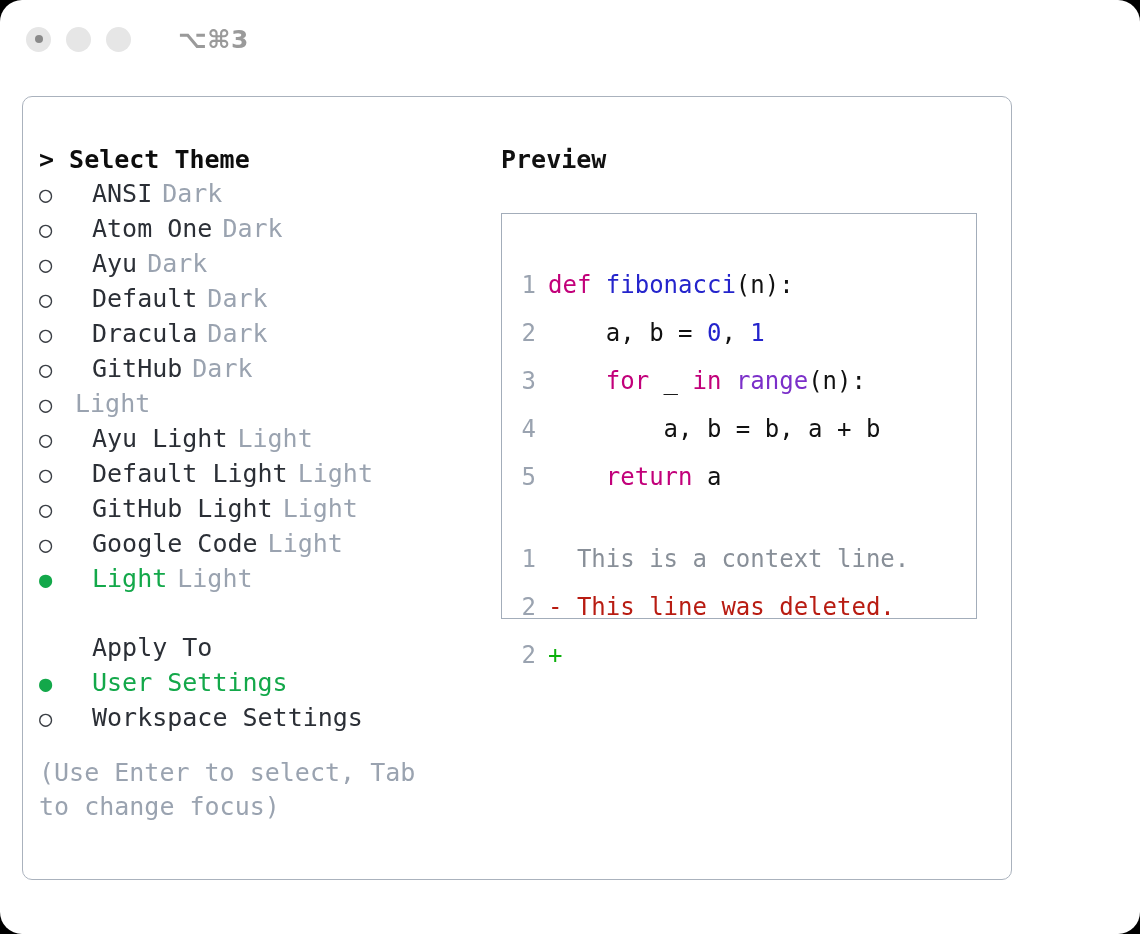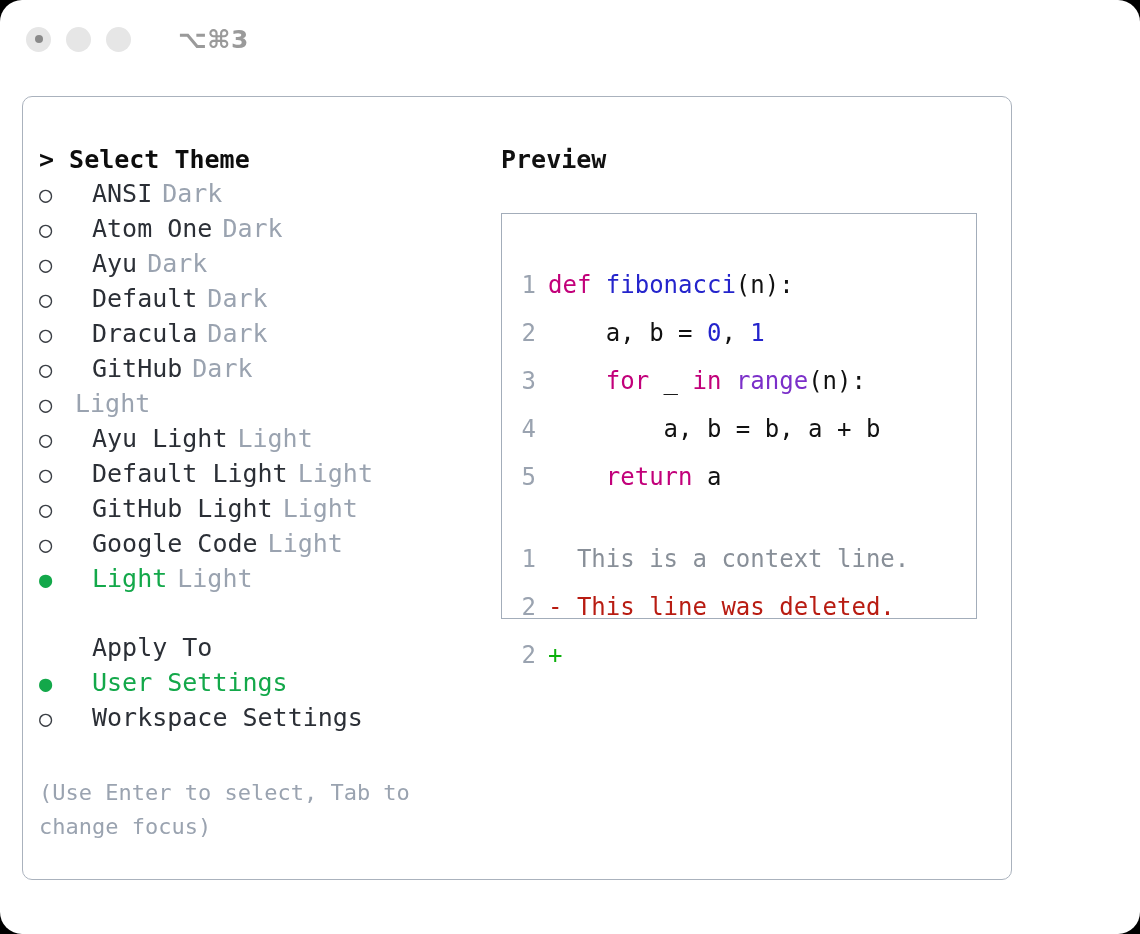--- a/index.html
+++ b/index.html
@@ -136,22 +136,22 @@
   .name { color: #2b2f36; margin-left: 27px; }
   .name.sel { color: #13a84a; }
   .kind {
     color: #9aa3b0;
     margin-left: 10px;
   }
 
   .section-gap { height: 34px; }
 
   .hint {
-    margin-top: 40px;
-    font-size: 22px;
+    margin-top: 20px;
+    font-size: 25px;
     line-height: 34px;
     color: #9aa3b0;
     width: 420px;
     white-space: pre-wrap;
   }
 
   
   .preview-box {
     margin-top: 36px;
     width: 476px;

